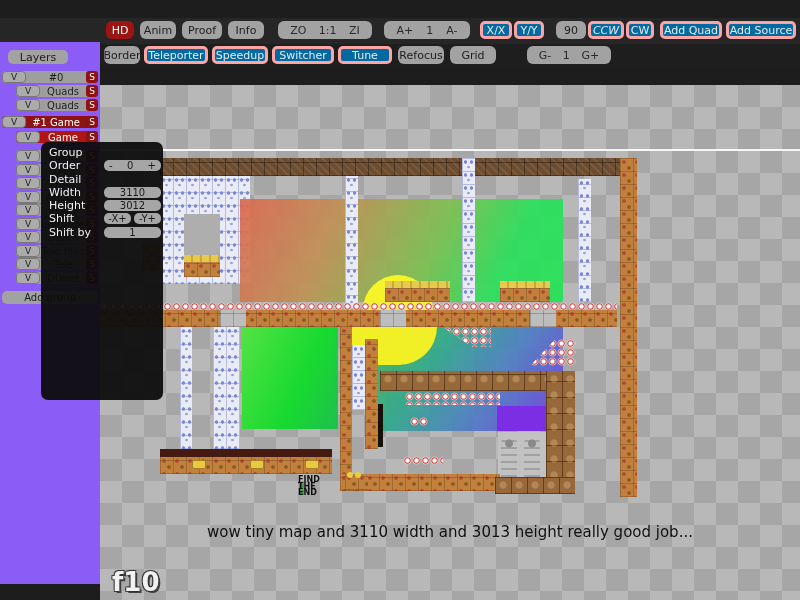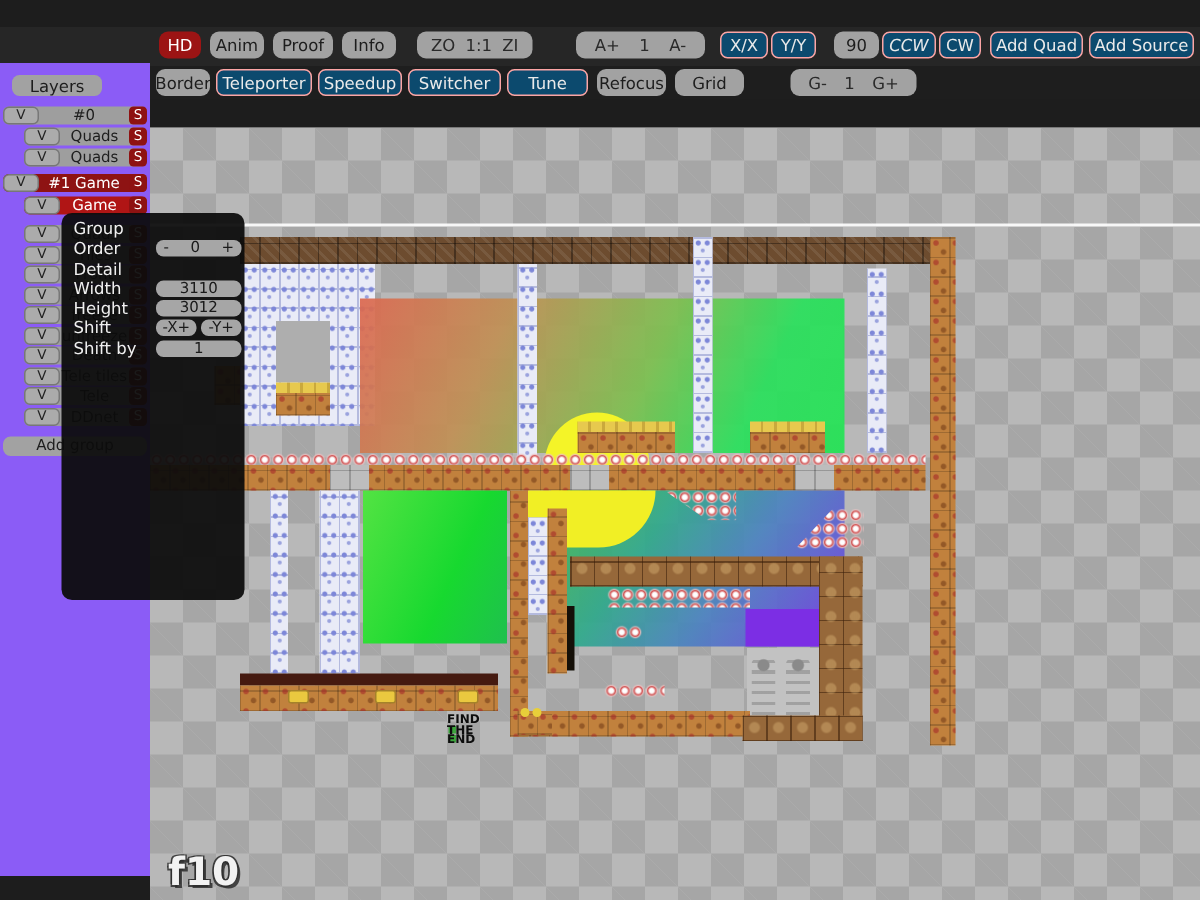--- a/index.html
+++ b/index.html
@@ -12,21 +12,21 @@
   .toolbar2{position:absolute;left:100px;top:44px;width:700px;height:22px;background:#1e1e1e;}
   .menu-file{position:absolute;left:5px;top:2px;width:58px;height:14px;background:#9d9d9d;border-radius:6px;
     color:#1c1c1c;font-size:11px;display:flex;align-items:center;justify-content:center;}
   .title-text{position:absolute;left:108px;top:3px;color:#f2f2f2;font-size:12px;}
   .status-text{position:absolute;right:22px;top:3px;color:#f2f2f2;font-size:12px;}
   .close-btn{position:absolute;right:3px;top:2px;width:14px;height:13px;background:#9a9a9a;border-radius:3px;
     color:#222;font-size:9px;display:flex;align-items:center;justify-content:center;font-weight:bold;}
 
   .lbtn{position:absolute;height:18px;background:#a2a2a2;border-radius:6px;color:#1d1d1d;font-size:11px;
     display:flex;align-items:center;justify-content:center;}
-  .dbtn{position:absolute;height:18px;background:#0c4a6e;border:1px solid #fca5a5;border-radius:5px;color:#eaeaea;
+  .dbtn{position:absolute;height:18px;background:#0369a1;border:3px solid #fca5a5;border-radius:5px;color:#eaeaea;
     font-size:11px;display:flex;align-items:center;justify-content:center;}
   .redbtn{background:#9c1414;color:#fff;}
   .btn-group{display:flex;justify-content:space-around;align-items:center;padding:0 6px;}
   .btn-group span{color:#2a2a2a;}
 
   
   .sidebar{position:absolute;left:0;top:42px;width:100px;height:542px;background:#8b5cf6;}
   .layers-header{position:absolute;left:8px;top:8px;width:60px;height:14px;background:#a2a2a2;border-radius:5px;
     color:#1d1d1d;font-size:11px;display:flex;align-items:center;justify-content:center;}
   .lrow{position:absolute;height:12px;display:flex;align-items:stretch;border-radius:4px;background:#9e9e9e;}
@@ -112,21 +112,21 @@
 <body>
 
 <div id="screen">
 
 
   <div class="toolbar1">
     <div class="lbtn redbtn" style="left:106px;top:3px;width:28px;">HD</div>
     <div class="lbtn" style="left:140px;top:3px;width:36px;">Anim</div>
     <div class="lbtn" style="left:182px;top:3px;width:40px;">Proof</div>
     <div class="lbtn" style="left:228px;top:3px;width:36px;">Info</div>
-    <div class="lbtn btn-group" style="left:278px;top:3px;width:77px;">
+    <div class="lbtn btn-group" style="left:278px;top:3px;width:94px;">
       <span>ZO</span>
       <span>1:1</span>
       <span>ZI</span>
     </div>
     <div class="lbtn btn-group" style="left:384px;top:3px;width:86px;">
       <span>A+</span>
       <span>1</span>
       <span>A-</span>
     </div>
     <div class="dbtn" style="left:480px;top:3px;width:32px;">X/X</div>
@@ -218,20 +218,21 @@
     <div class="dirt" style="left:245px;top:389px;width:23px;height:16px;"></div>
     <div style="left:247px;top:387px;width:6px;height:6px;border-radius:50%;background:#e8cf3a;"></div>
     <div style="left:255px;top:387px;width:6px;height:6px;border-radius:50%;background:#e8cf3a;"></div>
 
     <div class="sign">
       <span>FIND</span><br>
       <span>THE</span><span class="chip"></span><br>
       <span>END</span><span class="chip"></span>
     </div>
 
+    <div class="caption">wow tiny map and 3110 width and 3013 height really good job...</div>
     <div class="watermark">f10</div>
   </div>
 
   <div class="sidebar">
     <div class="layers-header">Layers</div>
 
     <div class="lrow grp" style="top:29px;">
       <div class="v">V</div>
       <div class="lbl">#0</div>
       <div class="s">S</div>

